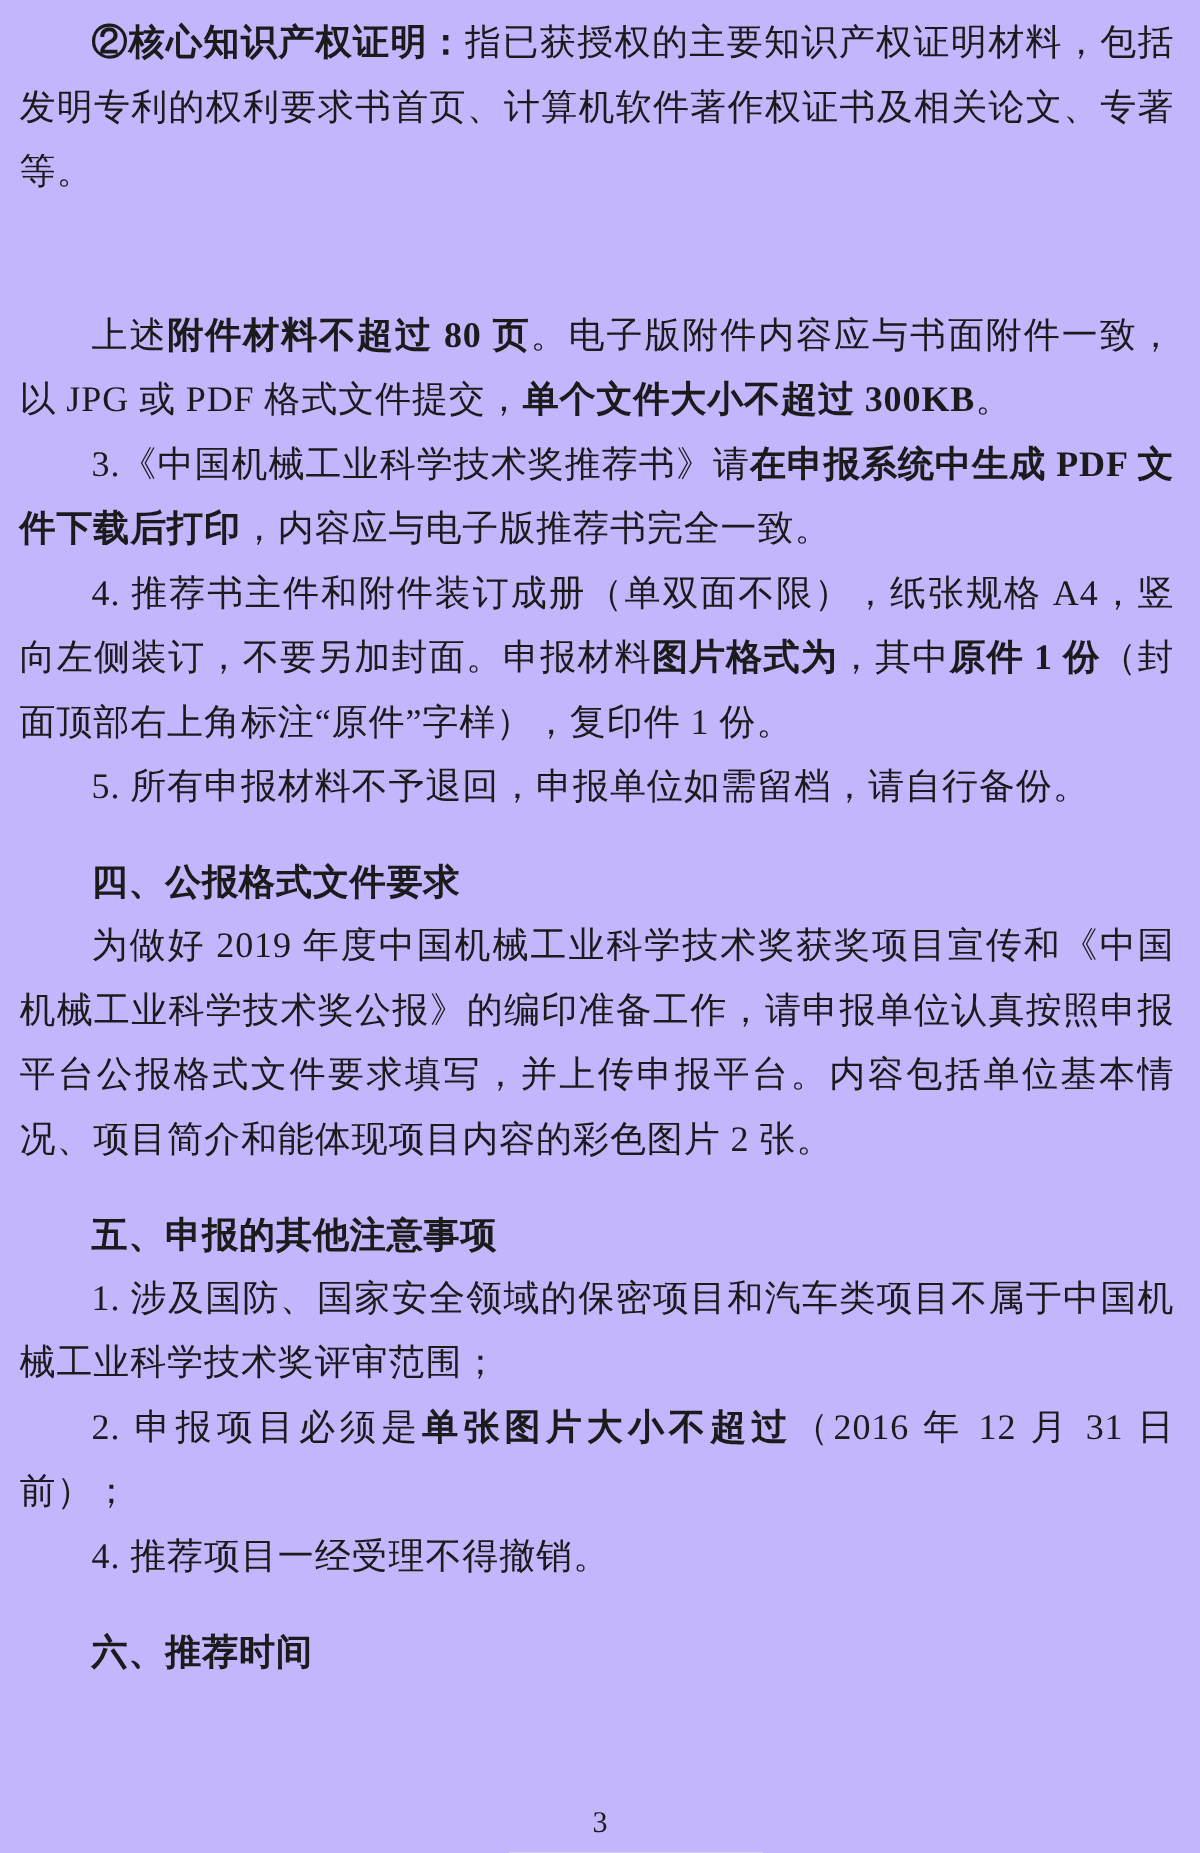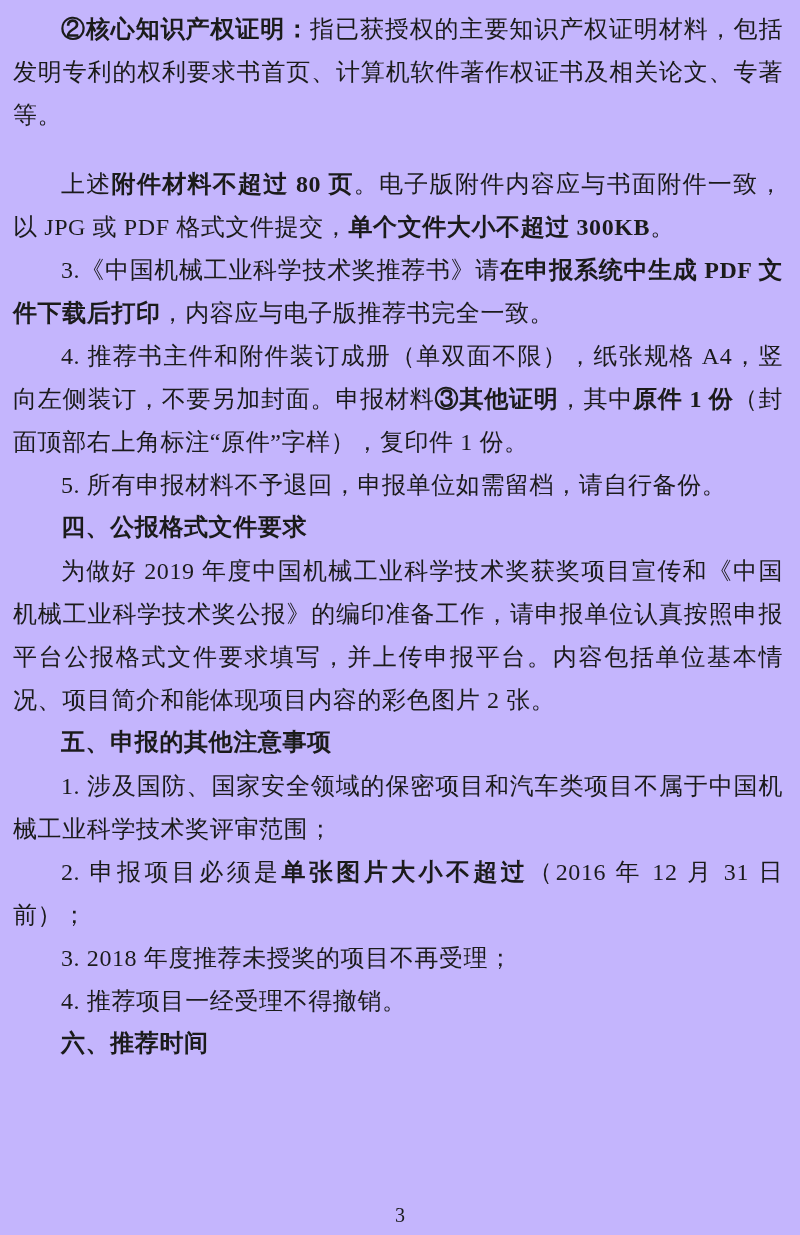--- a/index.html
+++ b/index.html
@@ -26,26 +26,27 @@
   .doc p {
     margin: 0;
     font-size: 24px;
     line-height: 43px;
     letter-spacing: 0.6px;
     text-align: justify;
     text-indent: 2em;
     word-break: break-all;
   }
   .doc p.gap-before {
-    margin-top: 26px;
+    margin-top: 66px;
   }
   .doc p.heading {
     font-weight: 700;
-    font-family: Liberation Mono, monospace;
+    font-family: Liberation Sans, sans-serif;
     text-align: left;
+    margin-top: 20px;
   }
   .b {
     font-weight: 700;
   }
   .page-num {
     position: absolute;
     left: 0;
     right: 0;
     top: 1202px;
     text-align: center;
@@ -55,25 +56,24 @@
   }
 </style>
 </head>
 <body>
 
 <div class="page">
   <main class="doc" id="doc">
       <p class="body"><span class="b">②核心知识产权证明：</span><span>指已获授权的主要知识产权证明材料，包括发明专利的权利要求书首页、计算机软件著作权证书及相关论文、专著等。</span></p>
       <p class="body gap-before"><span>上述</span><span class="b">附件材料不超过 80 页</span><span>。电子版附件内容应与书面附件一致，以 JPG 或 PDF 格式文件提交，</span><span class="b">单个文件大小不超过 300KB</span><span>。</span></p>
       <p class="body"><span>3.《中国机械工业科学技术奖推荐书》请</span><span class="b">在申报系统中生成 PDF 文件下载后打印</span><span>，内容应与电子版推荐书完全一致。</span></p>
-      <p class="body"><span>4. 推荐书主件和附件装订成册（单双面不限），纸张规格 A4，竖向左侧装订，不要另加封面。申报材料</span><span class="b">③其他证明</span><span>，其中</span><span class="b">原件 1 份</span><span>（封面顶部右上角标注“原件”字样），复印件 1 份。</span></p>
+      <p class="body"><span>4. 推荐书主件和附件装订成册（单双面不限），纸张规格 A4，竖向左侧装订，不要另加封面。申报材料</span><span class="b">图片格式为</span><span>，其中</span><span class="b">原件 1 份</span><span>（封面顶部右上角标注“原件”字样），复印件 1 份。</span></p>
       <p class="body"><span>5. 所有申报材料不予退回，申报单位如需留档，请自行备份。</span></p>
       <p class="heading"><span class="b">四、公报格式文件要求</span></p>
       <p class="body"><span>为做好 2019 年度中国机械工业科学技术奖获奖项目宣传和《中国机械工业科学技术奖公报》的编印准备工作，请申报单位认真按照申报平台公报格式文件要求填写，并上传申报平台。内容包括单位基本情况、项目简介和能体现项目内容的彩色图片 2 张。</span></p>
       <p class="heading"><span class="b">五、申报的其他注意事项</span></p>
       <p class="body"><span>1. 涉及国防、国家安全领域的保密项目和汽车类项目不属于中国机械工业科学技术奖评审范围；</span></p>
       <p class="body"><span>2. 申报项目必须是</span><span class="b">单张图片大小不超过</span><span>（2016 年 12 月 31 日前）；</span></p>
-      <p class="body"><span>3. 2018 年度推荐未授奖的项目不再受理；</span></p>
       <p class="body"><span>4. 推荐项目一经受理不得撤销。</span></p>
       <p class="heading"><span class="b">六、推荐时间</span></p>
     </main>
   <div class="page-num">3</div>
 </div>
 
 </body></html>

